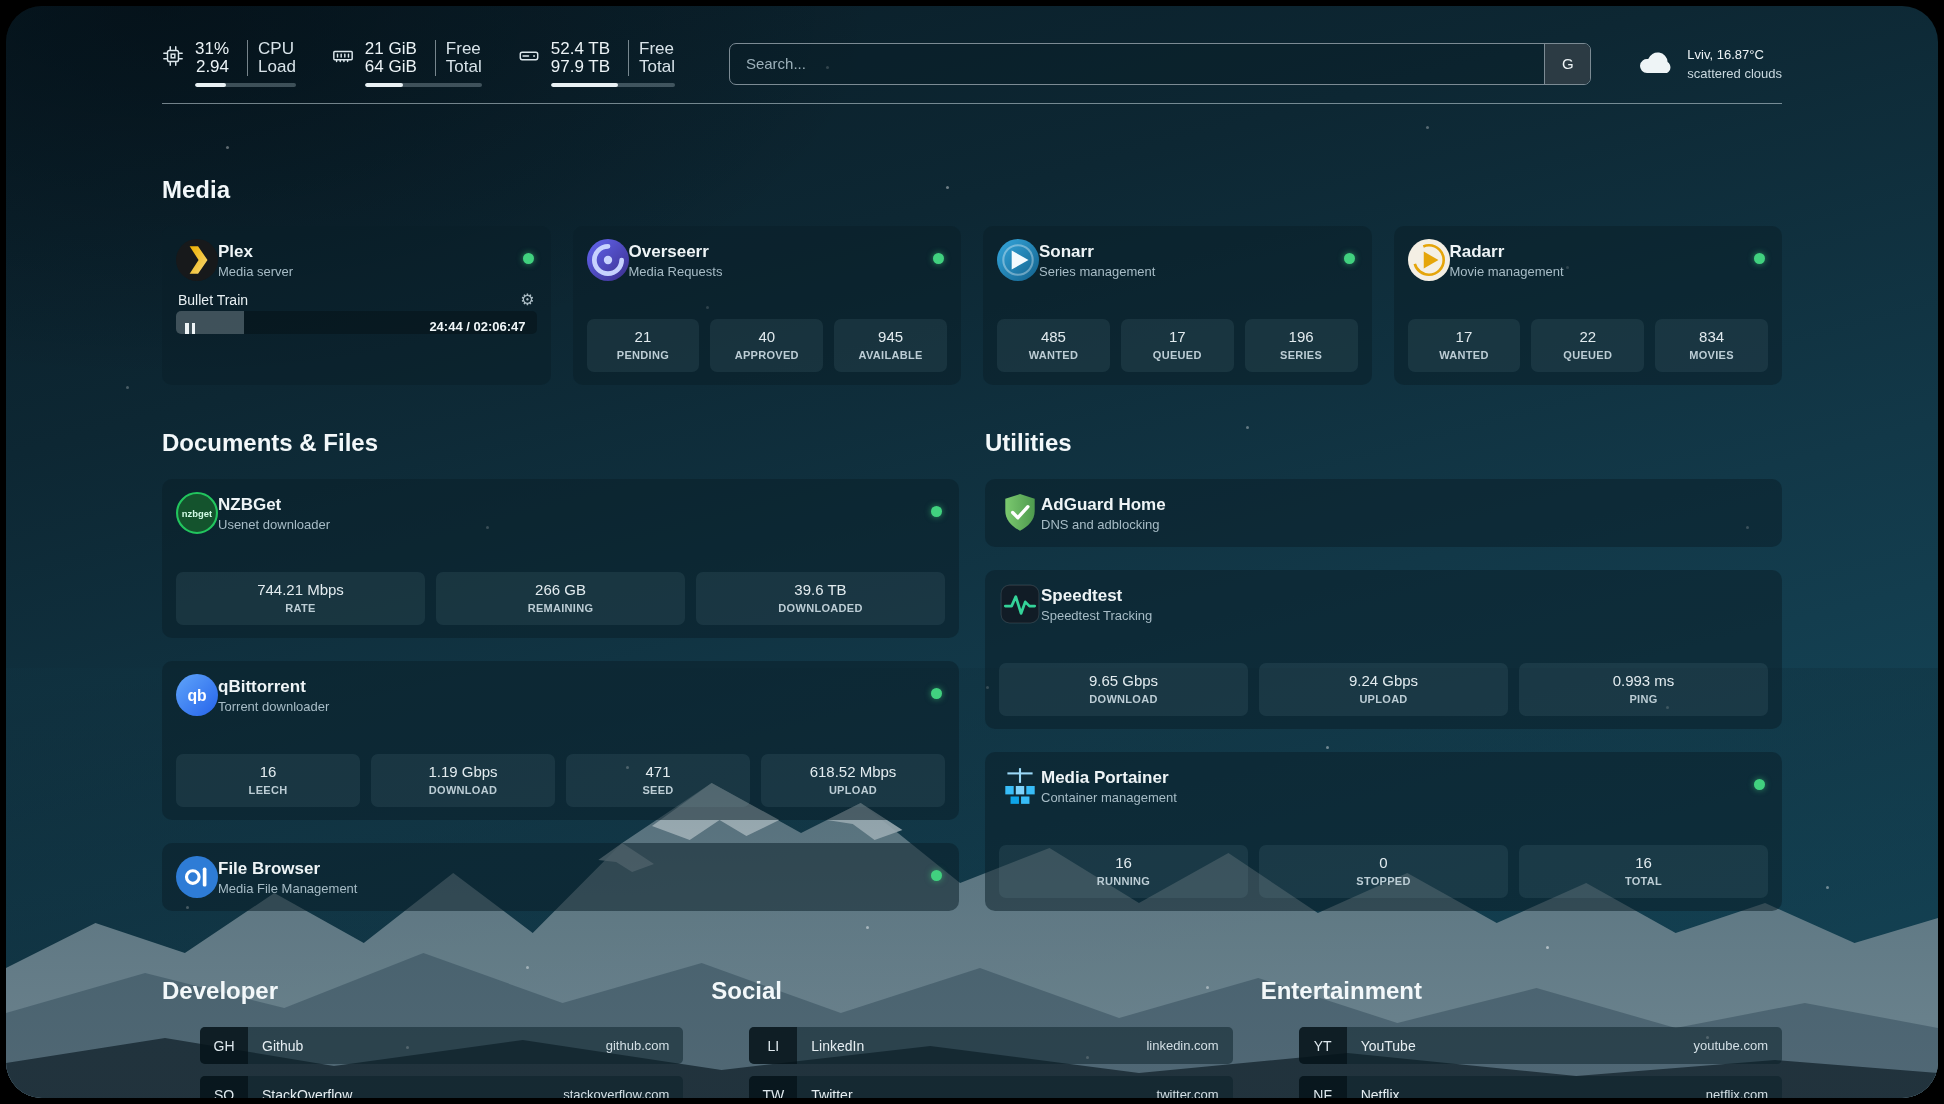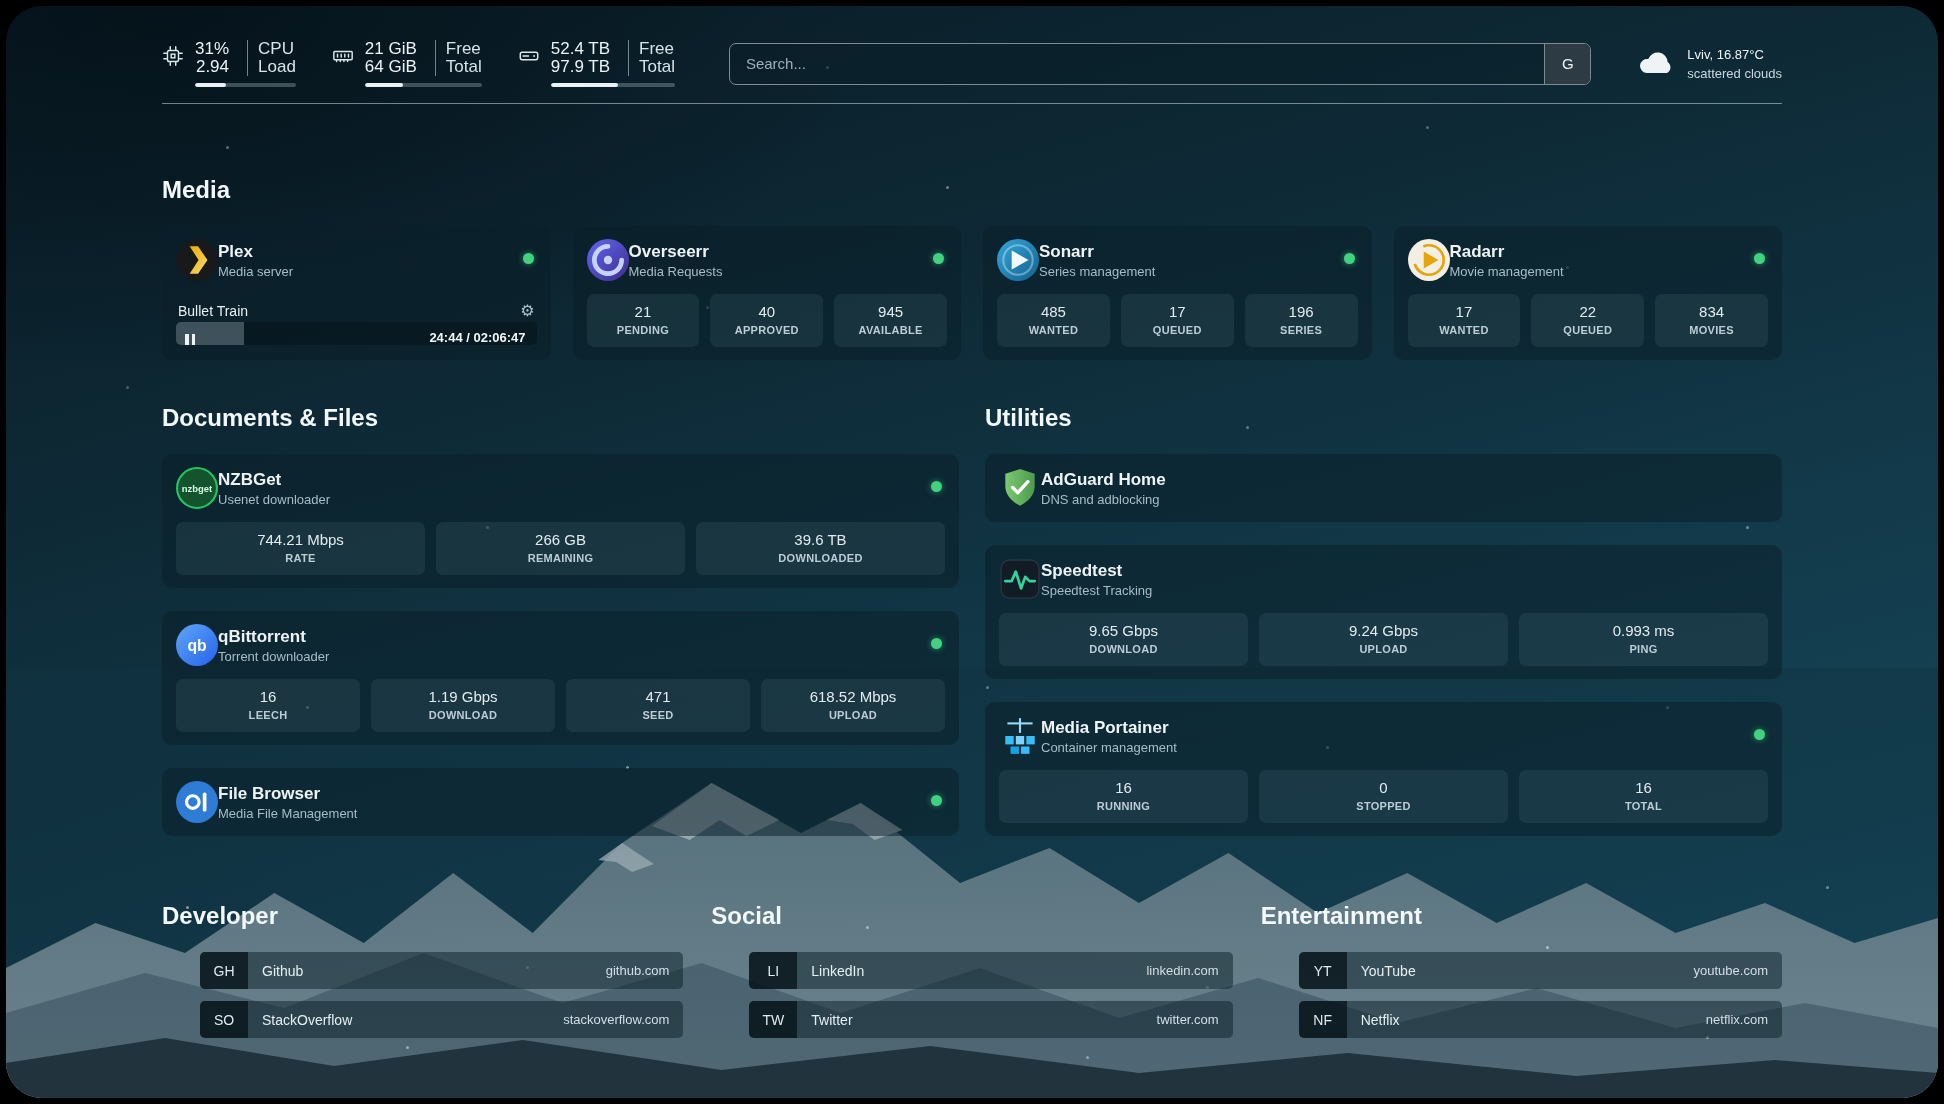--- a/index.html
+++ b/index.html
@@ -56,26 +56,26 @@
   .card-head{display:flex;align-items:center;}
   .svc-icon{width:42px;height:42px;flex:none;display:block;}
   .svc-name{font-size:17px;font-weight:600;color:#eef4f6;line-height:22px;}
   .svc-sub{font-size:13px;color:#a7bcc6;line-height:17px;}
   .dot{position:absolute;top:27px;right:17px;width:11px;height:11px;border-radius:50%;background:#41d17f;
     box-shadow:0 0 6px rgba(65,209,127,.6);}
 
   .tiles{display:grid;gap:11px;margin-top:13px;}
   .cols-3{grid-template-columns:repeat(3,1fr);}
   .cols-4{grid-template-columns:repeat(4,1fr);}
-  .tile{background:rgba(150,185,200,.10);border-radius:7px;text-align:center;padding:8px 4px 9px;}
+  .tile{background:rgba(150,185,200,.10);border-radius:7px;text-align:center;padding:8px 4px 9px;margin-top:25px;}
   .tile-value{font-size:15px;color:#e2ebef;line-height:20px;}
   .tile-label{font-size:11px;font-weight:700;color:#bccdd5;letter-spacing:.3px;line-height:15px;margin-top:1px;}
 
   
-  .plex-np{display:flex;justify-content:space-between;align-items:center;margin-top:22px;
+  .plex-np{display:flex;justify-content:space-between;align-items:center;margin-top:11px;
     font-size:14px;color:#e8f0f3;padding:0 2px;}
   .gear{color:#aebfc7;font-size:16px;line-height:16px;cursor:pointer;}
   .plex-bar{position:relative;margin-top:3px;height:23px;border-radius:5px;overflow:hidden;
     background:rgba(5,15,20,.45);display:flex;align-items:flex-end;}
   .plex-fill{position:absolute;left:0;top:0;bottom:0;background:rgba(210,230,240,.28);}
   .pause{position:relative;margin-left:9px;display:flex;gap:3px;cursor:pointer;}
   .pause i{width:3.5px;height:11px;background:#eef4f6;display:block;}
   .plex-time{position:absolute;right:11px;font-size:13px;font-weight:700;color:#f0f6f8;}
 
   .two-col{display:grid;grid-template-columns:1fr 1fr;gap:26px;margin-top:44px;}

